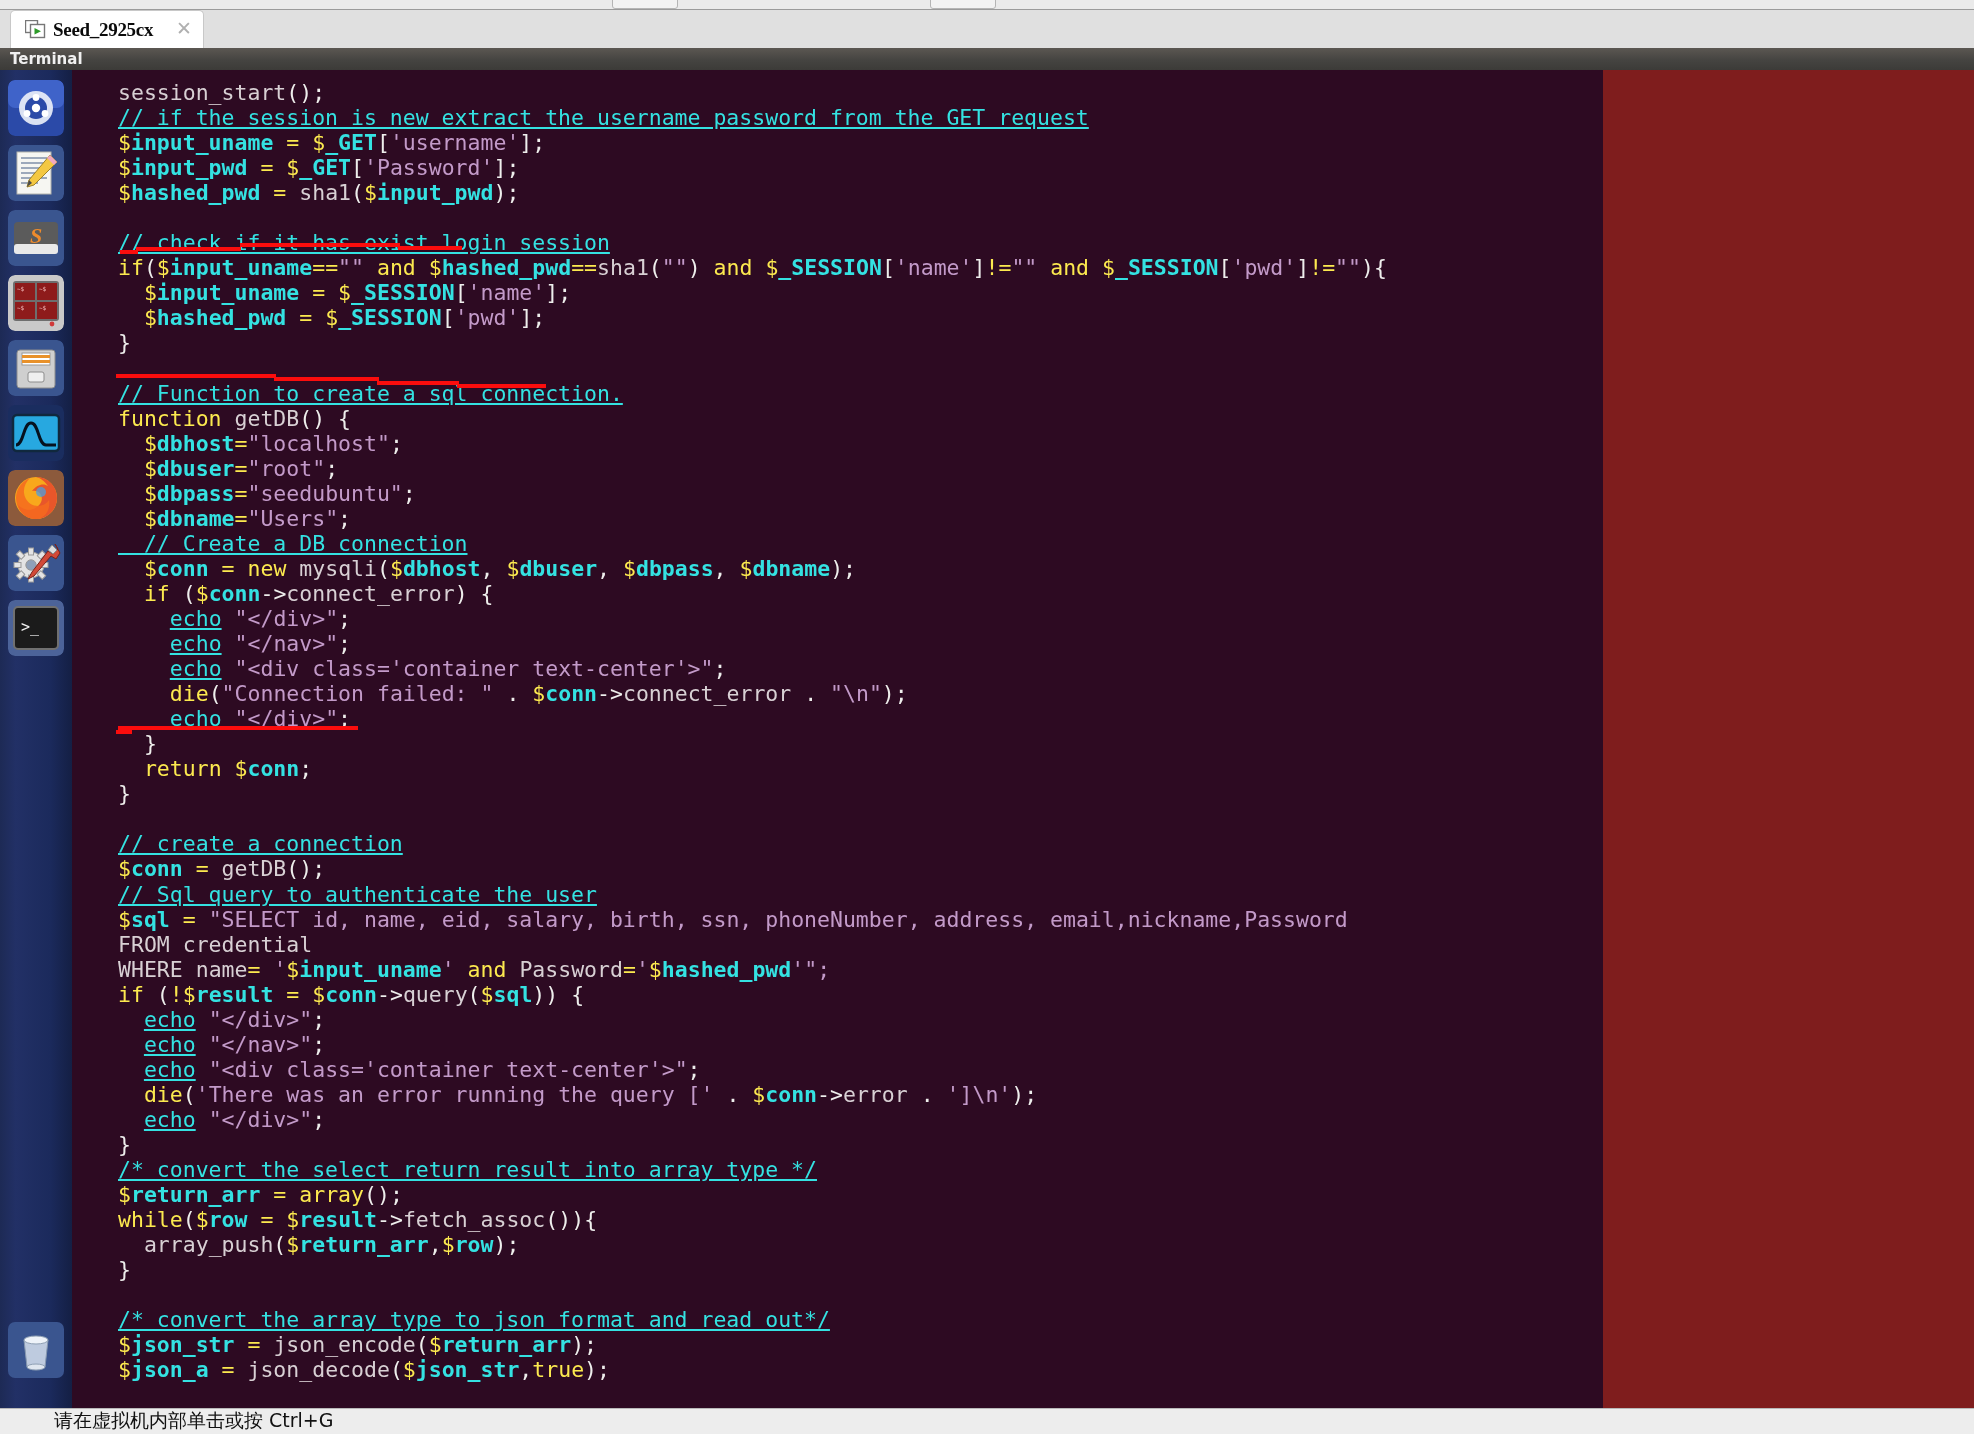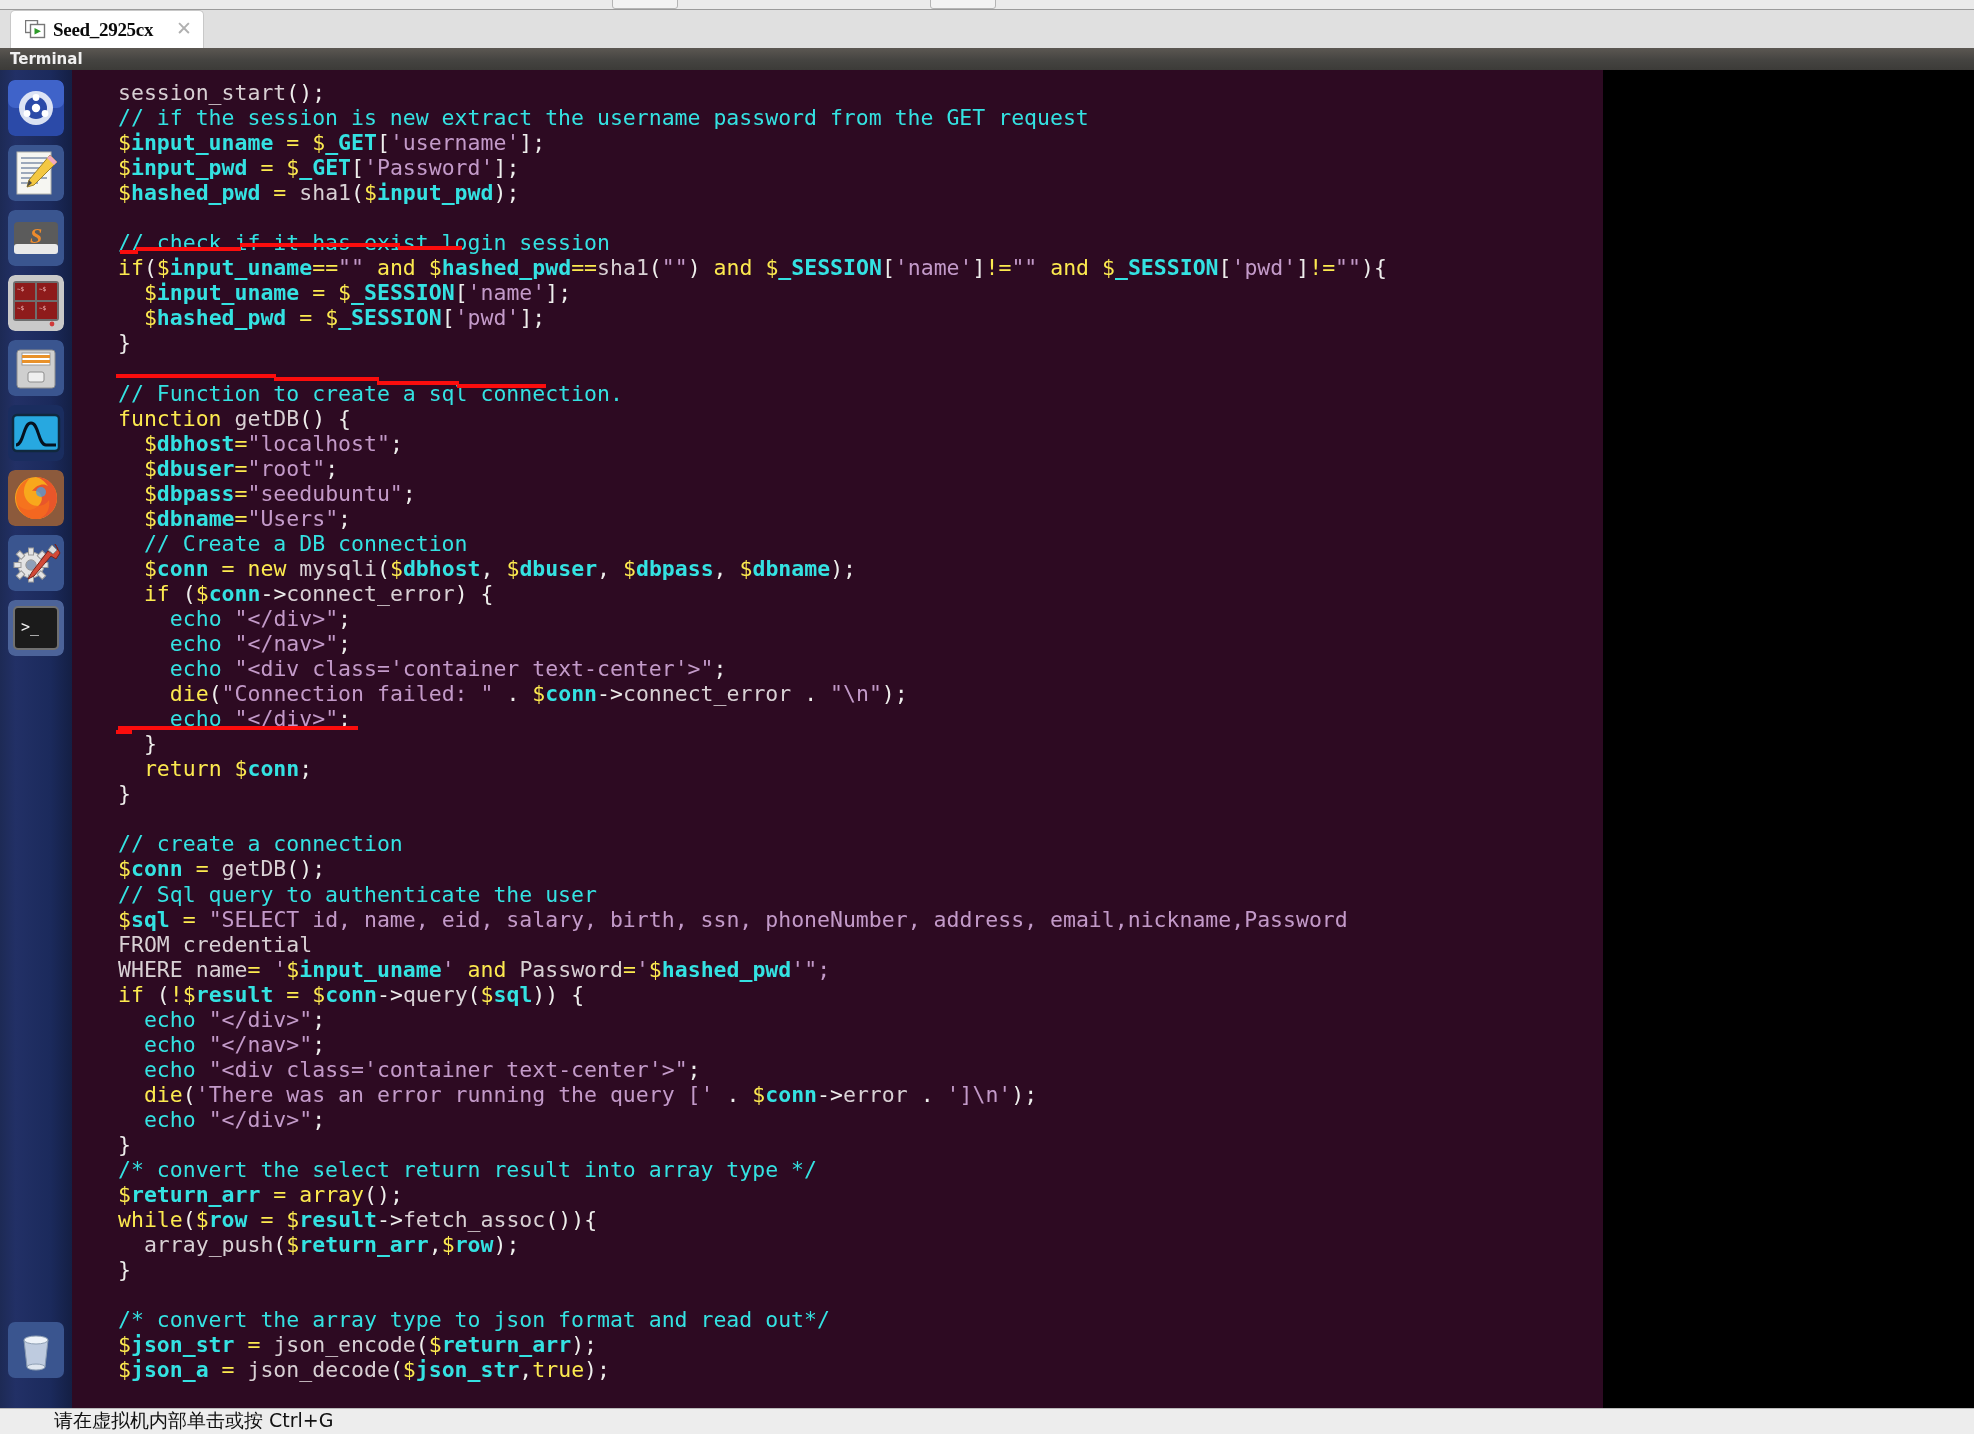--- a/index.html
+++ b/index.html
@@ -16,42 +16,42 @@
   #vm-toolbtn-2{left:930px;}
 
   #vm-tabbar{position:absolute;left:0;top:10px;width:1974px;height:38px;background:#e0e0e0;border-bottom:1px solid #c2c2c2;}
   #vm-tab{position:absolute;left:10px;top:0px;width:194px;height:38px;background:#fff;
     border:1px solid #c8c8c8;border-bottom:none;border-radius:5px 5px 0 0;box-sizing:border-box;}
   #vm-tab-icon{position:absolute;left:14px;top:9px;width:22px;height:20px;}
   #vm-tab-title{position:absolute;left:42px;top:8px;font-family:"Liberation Serif",serif;font-weight:bold;font-size:19px;color:#0b0b0b;white-space:nowrap;letter-spacing:-0.3px;}
   #vm-tab-close{position:absolute;left:163px;top:8px;width:20px;height:20px;color:#b0b0b0;font-size:19px;line-height:20px;text-align:center;}
 
   
-  #guest{position:absolute;left:0;top:48px;width:1974px;height:1360px;background:#000000;overflow:hidden;}
+  #guest{position:absolute;left:0;top:48px;width:1974px;height:1360px;background:#7f1d1d;overflow:hidden;}
 
   
   #unity-panel{position:absolute;left:0;top:0;width:1974px;height:22px;
     background:linear-gradient(to bottom,#5b5752 0%,#454441 55%,#3c3b38 100%);}
   #unity-panel-title{position:absolute;left:10px;top:2px;font-size:15px;font-weight:bold;color:#f0f0f0;font-family:"DejaVu Sans",sans-serif;}
 
   
   #launcher{position:absolute;left:0;top:22px;width:72px;height:1338px;
     background:linear-gradient(to right,#1d2a55 0%,#223066 22%,#1b2a5c 70%,#141f44 100%);}
   .launcher-item{position:absolute;left:8px;width:56px;height:56px;border-radius:7px;overflow:hidden;}
   #trash-item{position:absolute;left:8px;top:1252px;width:56px;height:56px;border-radius:7px;}
   #cursor-block{position:absolute;left:72px;top:1258px;width:14px;height:38px;background:#ffffff;}
 
   
   #terminal{position:absolute;left:72px;top:22px;width:1531px;height:1338px;background:#2d0a22;}
   #term-text{position:absolute;left:46px;top:10px;right:0;
     font-family:"DejaVu Sans Mono","Liberation Mono",monospace;
     font-size:21.5px;line-height:25.05px;white-space:pre;}
 
   
-  .c-cmt{color:#34e2e2;}
+  .c-cmt{color:#34e2e2;text-decoration:underline;}
   .c-var{color:#34e2e2;font-weight:bold;margin-top:36px;}
   .c-sig{color:#fce94f;}
   .c-kw{color:#fce94f;}
   .c-str{color:#c39ac9;}
   .c-plain{color:#d8d0d4;}
   .c-punct{color:#eeeeec;}
 
   
   .annot{position:absolute;background:#fb0d0d;pointer-events:none;}
 

